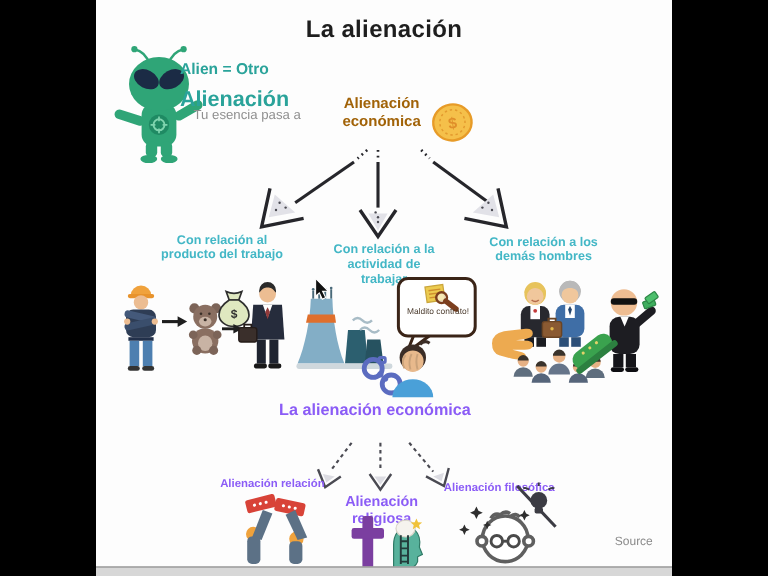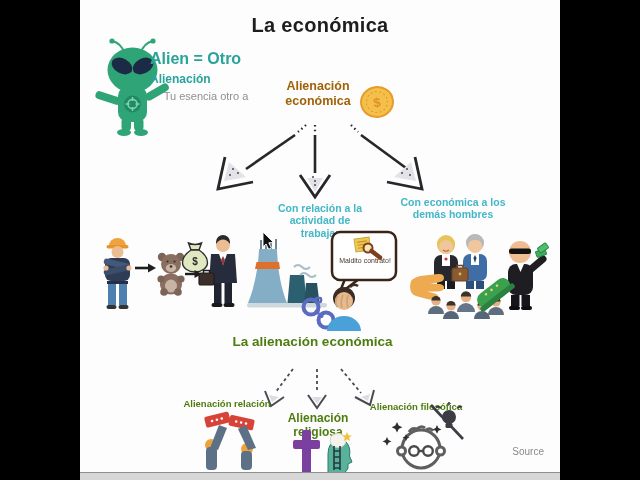--- a/index.html
+++ b/index.html
@@ -5,25 +5,25 @@
   *{margin:0;padding:0;box-sizing:border-box}
   html,body{background:#000}
   body{font-family:"Liberation Sans",sans-serif}
   #stage{position:relative;width:640px;height:480px;background:#000;overflow:hidden}
   #canvas{position:absolute;left:80px;top:0;width:480px;height:480px;background:#fdfdfd}
   .abs{position:absolute}
   .lbl{position:absolute;font-weight:bold;text-align:center;line-height:1.18}
   .teal{color:#2aa39a}
   .cyan{color:#43b7c6}
   .amber{color:#a16207}
-  .orange{color:#4d7c0f}
+  .orange{color:#8b5cf6}
   .gray{color:#8f8f8f;font-weight:normal}
   #title{left:0;top:14px;width:480px;font-size:20px;color:#1e1e1e;letter-spacing:.3px}
-  #alien-l1{left:70px;top:50px;font-size:16px;text-align:center}
-  #alien-l2{left:70px;top:72px;font-size:12px;text-align:right}
+  #alien-l1{left:70px;top:50px;font-size:13px;text-align:center}
+  #alien-l2{left:70px;top:72px;font-size:18px;text-align:right}
   #alien-l3{left:62px;top:90px;width:128px;font-size:11px;line-height:13px}
   #root-label{left:195px;top:79px;width:86px;font-size:12.5px}
   #branch1{left:44px;top:194px;width:122px;font-size:10.5px}
   #branch2{left:189px;top:202px;width:102px;font-size:10.5px}
   #branch3{left:318px;top:196px;width:110px;font-size:10.5px}
   #bubble-text{left:254px;top:257px;width:62px;font-size:7px;font-weight:normal;color:#4a3a2c}
   #provoca{left:150px;top:334px;width:165px;font-size:13.5px;line-height:16px}
   #cons1{left:102px;top:398px;width:90px;font-size:9.5px}
   #cons2{left:206px;top:411px;width:64px;font-size:12px}
   #cons3{left:288px;top:401px;width:96px;font-size:9.5px}
@@ -31,21 +31,21 @@
   #strip{left:0;bottom:0;width:480px;height:8px;background:#d7d7d7;border-top:1.5px solid #8e8e8e;z-index:40}
   svg{position:absolute;overflow:visible}
   #cursor{z-index:50}
 </style>
 </head>
 <body>
 
 <div id="stage">
   <div id="canvas">
 
-    <div id="title" class="lbl">La económica</div>
+    <div id="title" class="lbl">La alienación</div>
 
     <svg class="abs" style="left:15px;top:36px" width="75" height="100" viewBox="0 0 75 100">
       <path d="M30 18 C27 9 22 6 17 5" stroke="#2fa577" stroke-width="2" fill="none"></path>
       <circle cx="17" cy="5" r="2.6" fill="#2fa577"></circle>
       <path d="M45 18 C48 9 53 6 58 5" stroke="#2fa577" stroke-width="2" fill="none"></path>
       <circle cx="58" cy="5" r="2.6" fill="#2fa577"></circle>
       <rect x="0" y="58" width="26" height="8" rx="4" fill="#2fa577" transform="rotate(18 13 62)"></rect>
       <rect x="49" y="52" width="26" height="8" rx="4" fill="#2fa577" transform="rotate(-30 62 56)"></rect>
       <rect x="23" y="50" width="29" height="36" rx="10" fill="#2fa577"></rect>
       <ellipse cx="37.5" cy="34" rx="25" ry="22.5" fill="#2fa577"></ellipse>
@@ -56,21 +56,21 @@
       <path d="M37.5 61 v4 M37.5 71 v4 M30.5 68 h4 M40.5 68 h4" stroke="#7fd4ae" stroke-width="1.4"></path>
       <rect x="26.5" y="82" width="9.5" height="13" rx="4" fill="#2fa577"></rect>
       <rect x="39" y="82" width="9.5" height="13" rx="4" fill="#2fa577"></rect>
       <ellipse cx="29" cy="96.5" rx="7" ry="3.4" fill="#2fa577"></ellipse>
       <ellipse cx="46" cy="96.5" rx="7" ry="3.4" fill="#2fa577"></ellipse>
     </svg>
 
     <div id="alien-l1" class="lbl teal">Alien = Otro</div>
     <div id="alien-l2" class="lbl teal">Alienación</div>
     <div id="alien-l3" class="lbl gray">
-      <div>Tu esencia otro a</div>
+      <div>Tu esencia pasa a</div>
     </div>
 
     <div id="root-label" class="lbl amber">Alienación económica</div>
 
     <svg class="abs" style="left:278px;top:84px" width="38" height="36" viewBox="0 0 38 36">
       <g transform="rotate(-8 19 18)">
         <ellipse cx="19" cy="18" rx="16" ry="15" fill="#f5c04a" stroke="#e79b28" stroke-width="2"></ellipse>
         <circle cx="19" cy="18" r="10.5" fill="none" stroke="#e39a2e" stroke-width="1.2" stroke-dasharray="2 2.4"></circle>
         <text x="19" y="23" font-size="13" font-weight="bold" fill="#e08f2a" text-anchor="middle">$</text>
       </g>
@@ -97,22 +97,23 @@
           <circle cx="30" cy="52" r="1"></circle>
         <circle cx="115" cy="58" r="1"></circle>
           <circle cx="115" cy="62" r="1"></circle>
           <circle cx="113" cy="54" r="1"></circle>
         <circle cx="207" cy="46" r="1"></circle>
           <circle cx="202" cy="50" r="1"></circle>
           <circle cx="210" cy="52" r="1"></circle>
       </g>
     </svg>
 
+    <div id="branch1" class="lbl cyan">Con relación al producto del trabajo</div>
     <div id="branch2" class="lbl cyan">Con relación a la actividad de trabajar</div>
-    <div id="branch3" class="lbl cyan">Con económica a los demás hombres</div>
+    <div id="branch3" class="lbl cyan">Con relación a los demás hombres</div>
 
     <svg class="abs" style="left:15px;top:230px" width="150" height="85" viewBox="0 0 150 85">
       <g>
         <path d="M14 16 a8.5 8 0 0 1 17 0 z" fill="#f0a23c"></path>
         <rect x="11.5" y="15" width="22" height="3.5" rx="1.75" fill="#e8932c"></rect>
         <circle cx="22.5" cy="22" r="6" fill="#ecbd92"></circle>
         <rect x="10" y="28" width="25" height="23" rx="6" fill="#2e3d55"></rect>
         <rect x="8.5" y="31" width="27" height="6" rx="3" fill="#44597a" transform="rotate(13 22 34)"></rect>
         <rect x="8.5" y="37" width="27" height="6" rx="3" fill="#3a4e6c" transform="rotate(-13 22 40)"></rect>
         <circle cx="11" cy="38" r="2.6" fill="#ecbd92"></circle>

